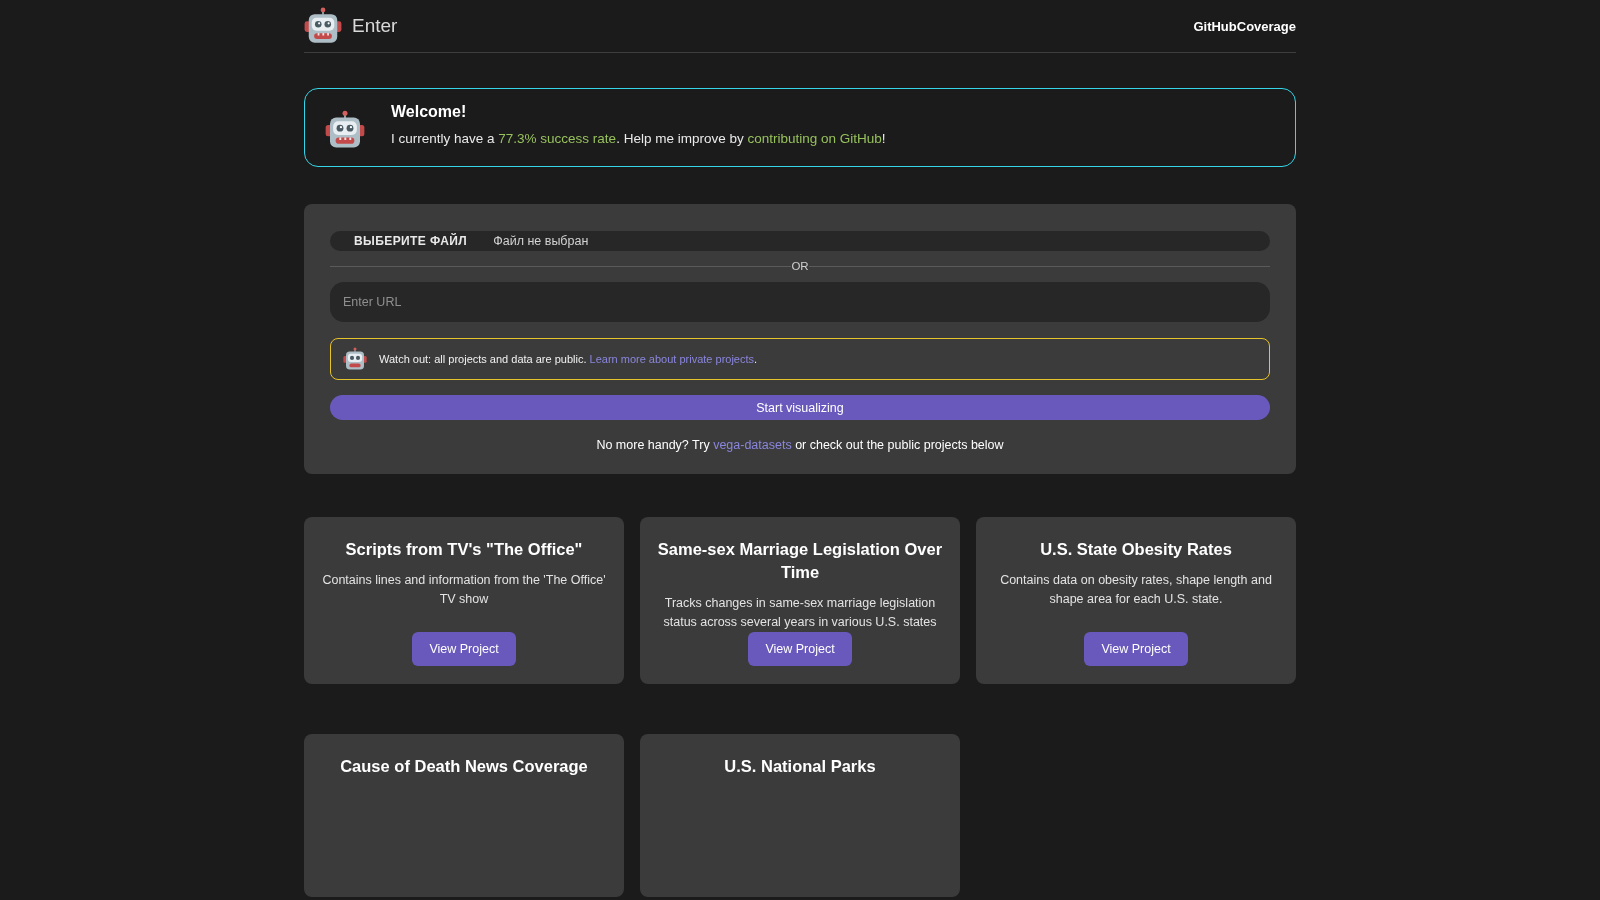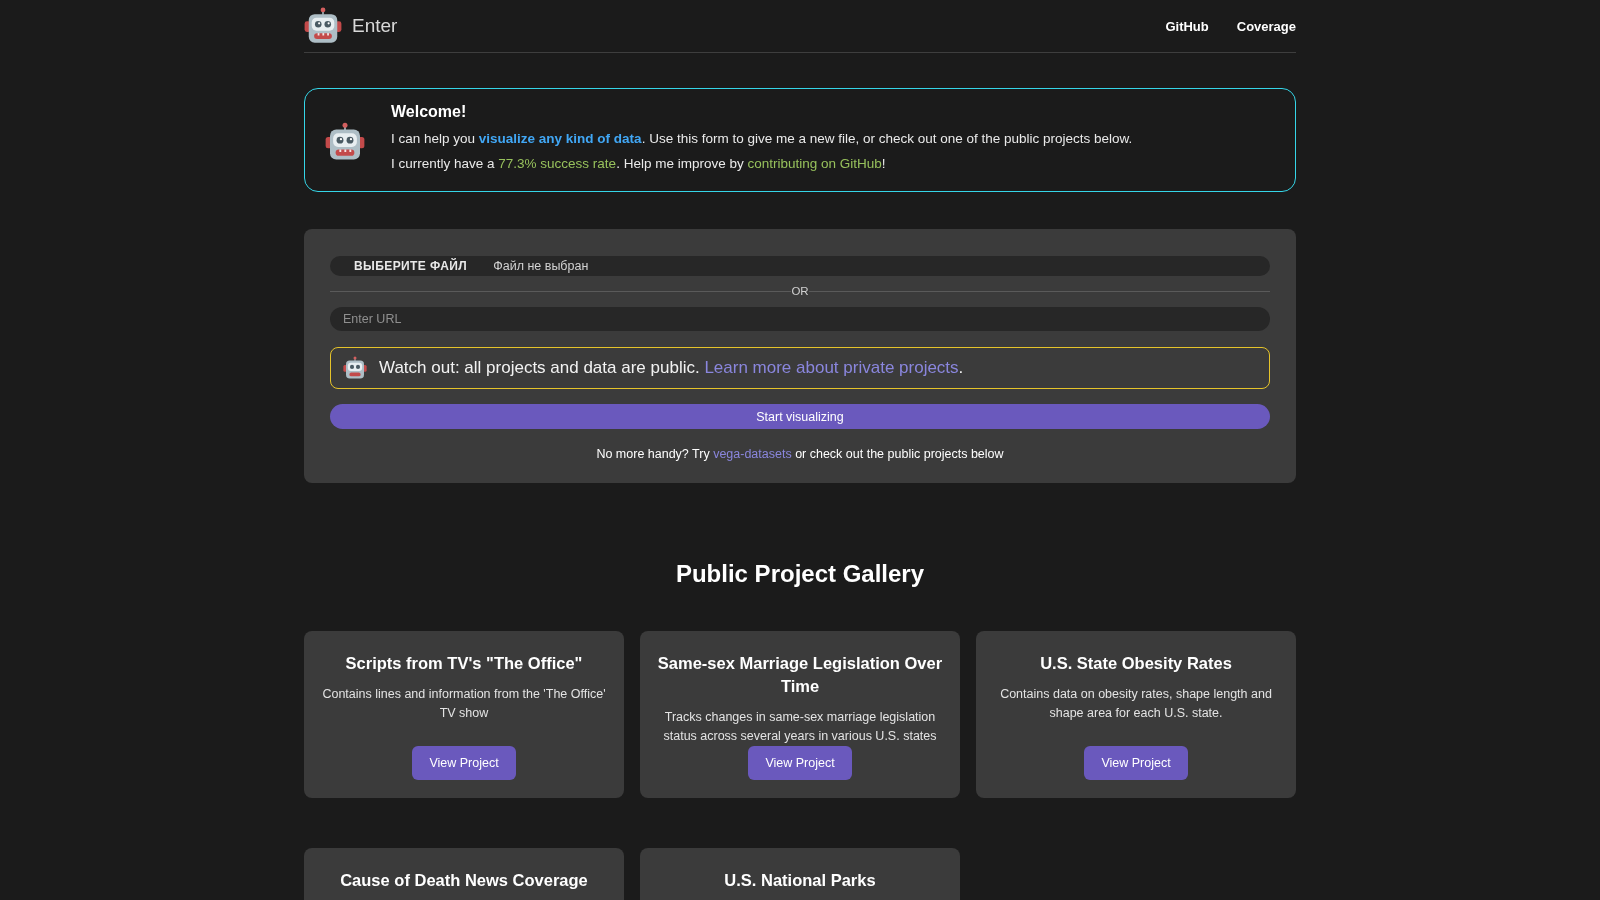--- a/index.html
+++ b/index.html
@@ -12,21 +12,21 @@
   .container { width:992px; margin:0 auto; }
 
   
   .header { display:flex; align-items:center; height:53px; border-bottom:1px solid #3e3e3e; }
   .brand { display:flex; align-items:center; gap:10px; cursor:pointer; }
   .robot { display:inline-block; line-height:0; }
   .robot-lg { width:38px; height:38px; }
   .robot-md { width:40px; height:40px; }
   .robot-sm { width:24px; height:24px; }
   .brand-title { font-size:19px; font-weight:500; color:#d9d9d9; }
-  .nav { margin-left:auto; display:flex; gap:28px; }
+  .nav { margin-left:auto; display:flex; }
   .nav a { color:#ffffff; font-weight:bold; font-size:13px; text-decoration:none; }
 
   
   .welcome {
     margin-top:35px; border:1px solid #35d6e8; border-radius:14px;
     padding:14px 20px 10px; display:flex; align-items:center; gap:26px;
     background:#1b1b1b;
   }
   .welcome-text h2 { font-size:16px; color:#ffffff; margin-bottom:10px; }
   .welcome-text p { font-size:13.5px; color:#eaeaea; margin-bottom:10px; }
@@ -41,28 +41,28 @@
     background:#272727; border-radius:14px; height:20px; padding:0 24px;
     cursor:pointer;
   }
   .file-btn { font-size:12px; font-weight:bold; color:#e9e9e9; letter-spacing:.4px; }
   .file-status { font-size:12.5px; color:#d2d2d2; }
   .or-divider { display:flex; align-items:center; margin:9px 0 10px; }
   .or-divider .line { flex:1; height:1px; background:#5a5a5a; }
   .or-divider .or-label { font-size:11.5px; color:#d0d0d0; }
   .url-input {
     display:block; width:100%; background:#272727; border:none; outline:none;
-    border-radius:14px; height:24px; padding:0 13px;
+    border-radius:14px; height:40px; padding:0 13px;
     color:#e8e8e8; font-size:12.5px; font-family:"Liberation Sans", sans-serif;
   }
   .url-input::placeholder { color:#8f8f8f; }
   .warning {
     margin-top:16px; border:1px solid #e5c32a; border-radius:8px;
     padding:8px 12px; display:flex; align-items:center; gap:12px;
-    font-size:17px; color:#f2f2f2;
+    font-size:11px; color:#f2f2f2;
   }
   .warning a { color:#8a86dd; text-decoration:none; }
   .submit-btn {
     display:block; width:100%; margin-top:15px; height:25px;
     background:#6a59bd; color:#ffffff; border:none; border-radius:13px;
     font-size:12.5px; font-family:"Liberation Sans", sans-serif; cursor:pointer;
   }
   .hint { text-align:center; margin-top:18px; font-size:12.5px; color:#ffffff; }
   .hint a { color:#8a86dd; text-decoration:none; }
 
@@ -129,21 +129,20 @@
         <circle cx="25.5" cy="27.5" r="1.8" fill="#ffffff"></circle>
         <circle cx="41.5" cy="27.5" r="1.8" fill="#ffffff"></circle>
         <rect x="17" y="44" width="30" height="10" rx="5" fill="#c34a4a"></rect>
         <rect x="23" y="44" width="3" height="4" fill="#ffffff" opacity="0.85"></rect>
         <rect x="31" y="44" width="3" height="4" fill="#ffffff" opacity="0.85"></rect>
         <rect x="39" y="44" width="3" height="4" fill="#ffffff" opacity="0.85"></rect>
       </svg>
     </span>
     <div class="welcome-text">
       <h2>Welcome!</h2>
-      <p><span>I can help you </span><span class="hl-blue">visualize any kind of data</span><span>. Use this form to give me a new file, or check out one of the public projects below.</span></p>
       <p><span>I currently have a </span><span class="hl-green">77.3% success rate</span><span>. Help me improve by </span><a href="#" class="link-green">contributing on GitHub</a><span>!</span></p>
     </div>
   </section>
 
   <section class="form-card">
     <div class="file-input">
       <span class="file-btn">ВЫБЕРИТЕ ФАЙЛ</span>
       <span class="file-status">Файл не выбран</span>
     </div>
     <div class="or-divider">
@@ -165,21 +164,20 @@
           <circle cx="40" cy="29" r="5.5" fill="#4a5a63"></circle>
           <rect x="17" y="44" width="30" height="10" rx="5" fill="#c34a4a"></rect>
         </svg>
       </span>
       <span><span>Watch out: all projects and data are public. </span><a href="#">Learn more about private projects</a><span>.</span></span>
     </div>
     <button class="submit-btn">Start visualizing</button>
     <div class="hint"><span>No more handy? Try </span><a href="#">vega-datasets</a><span> or check out the public projects below</span></div>
   </section>
 
-  <h2 class="gallery-title">Public Project Gallery</h2>
 
   <div class="grid">
 
     <div class="card">
       <h3>Scripts from TV's "The Office"</h3>
       <p>Contains lines and information from the 'The Office' TV show</p>
       <button class="view-btn">View Project</button>
     </div>
 
     <div class="card">

